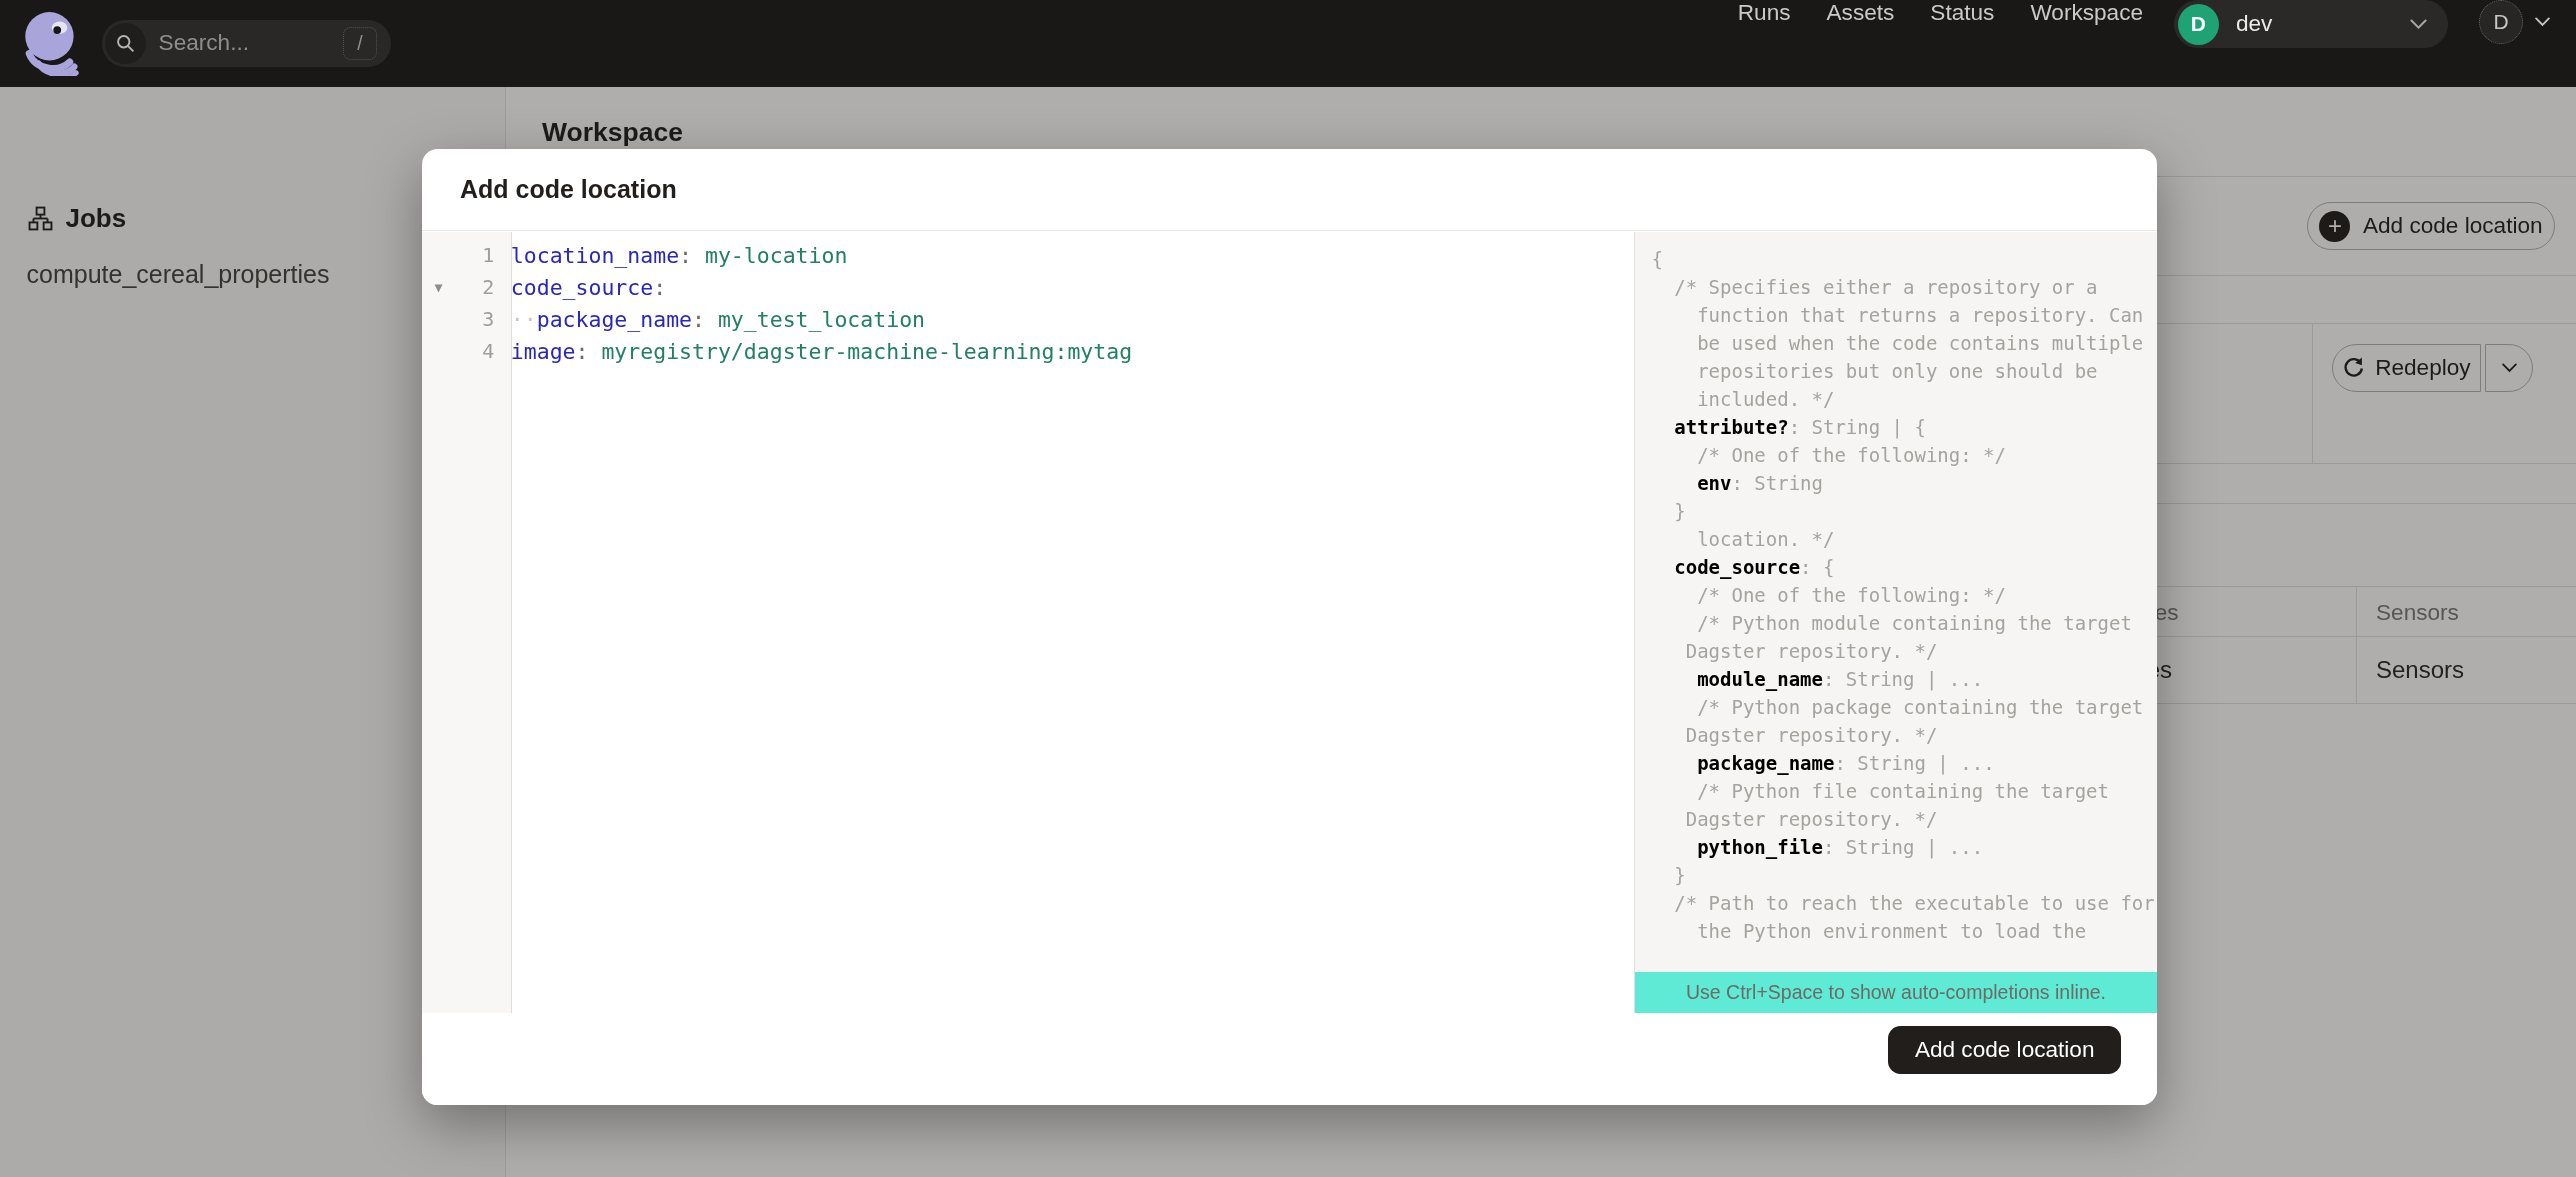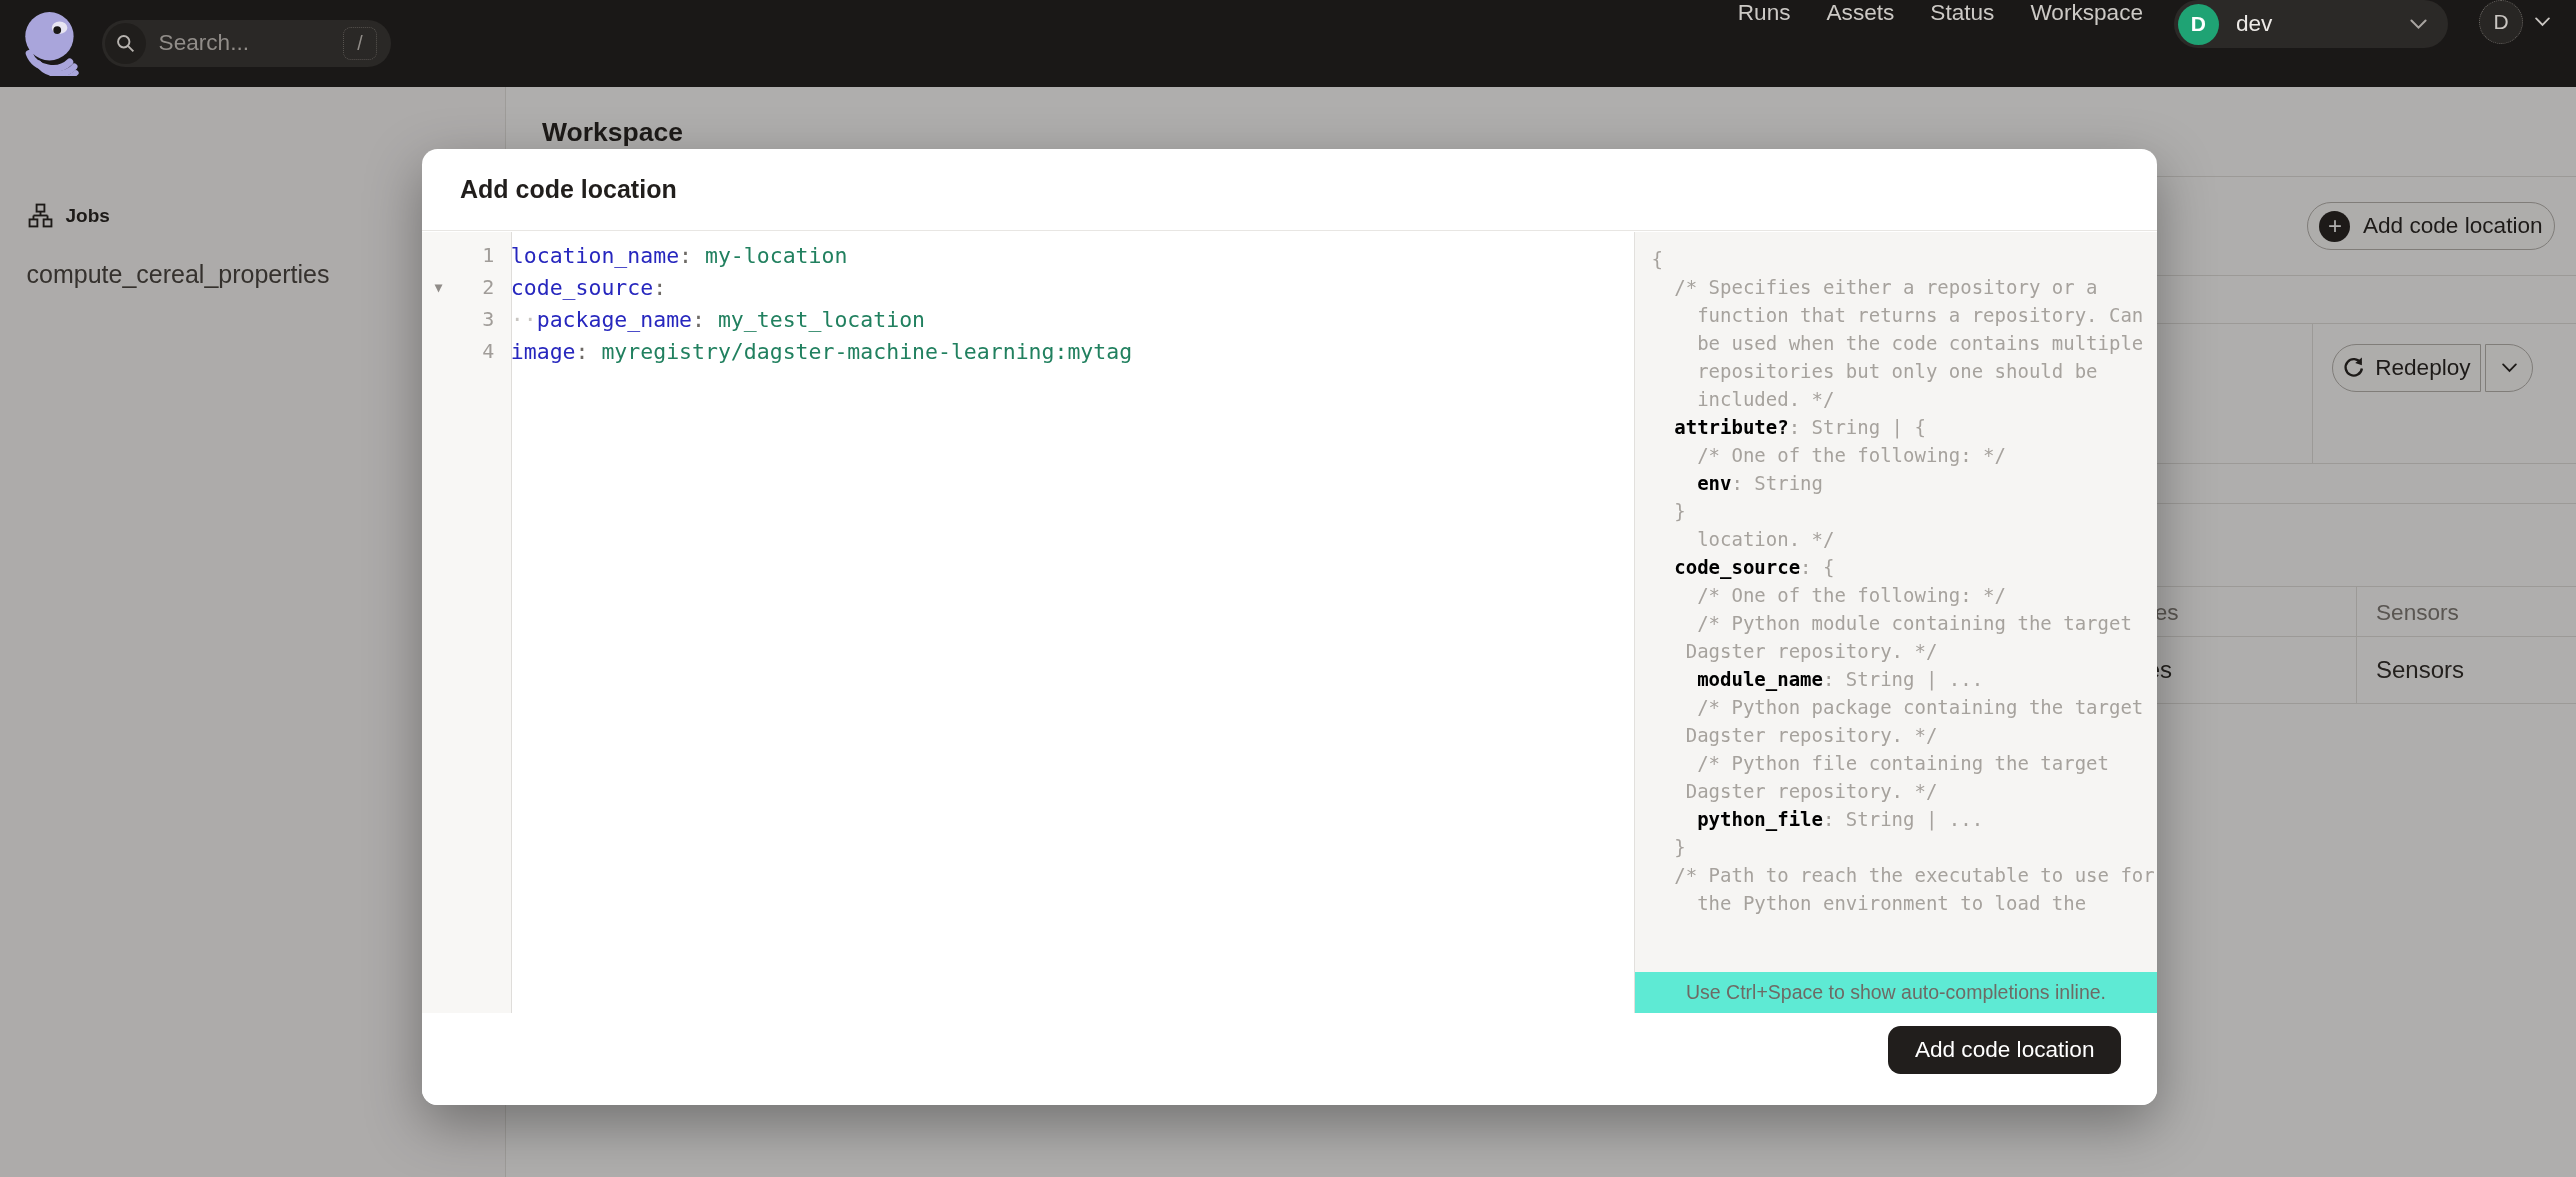--- a/index.html
+++ b/index.html
@@ -30,21 +30,21 @@
   .dev-chev { position:absolute; right:20px; top:19px; }
   .user-wrap { display:flex; align-items:center; gap:11px; }
   .user-avatar { width:44px; height:44px; border-radius:50%; background:#282624;
     border:1.6px dotted #6B6763; color:#C9C5C1; font-size:21px; display:flex;
     align-items:center; justify-content:center; }
 
   
   .sidebar { position:absolute; left:0; top:87px; width:506px; height:1091px;
     background:#FCFBFA; border-right:0.8px solid #E6E4E1; z-index:1; }
   .jobs-row { position:absolute; left:28px; top:116px; display:flex; align-items:center; gap:12.5px; }
-  .jobs-label { font-size:19px; font-weight:700; color:#211E1C; }
+  .jobs-label { font-size:26px; font-weight:700; color:#211E1C; }
   .side-item { position:absolute; left:26.5px; top:173px; font-size:25px; color:#45413D; cursor:pointer; }
 
   
   .main { position:absolute; left:506px; top:87px; width:2070px; height:1091px; background:#fff; z-index:1; }
   .page-title { position:absolute; left:36px; top:30px; font-size:26.5px; font-weight:700; color:#211E1C; }
   .hline { position:absolute; background:#E3E1DE; height:1.2px; left:0; right:0; }
   .vline { position:absolute; background:#E3E1DE; width:1.2px; }
   .btn-outline { position:absolute; border:1.2px solid #B7B4B0; background:#FDFDFC;
     display:flex; align-items:center; justify-content:center; color:#211E1C;
     font-size:22.6px; cursor:pointer; }
@@ -245,20 +245,21 @@
         <div class="sc-line"><span class="sc-key">    env</span><span class="sc-type">: String</span></div>
         <div class="sc-line"><span class="sc-punc">  }</span></div>
         <div class="sc-line"><span class="sc-cm">    location. */</span></div>
         <div class="sc-line"><span class="sc-key">  code_source</span><span class="sc-type">: {</span></div>
         <div class="sc-line"><span class="sc-cm">    /* One of the following: */</span></div>
         <div class="sc-line"><span class="sc-cm">    /* Python module containing the target</span></div>
         <div class="sc-line"><span class="sc-cm">   Dagster repository. */</span></div>
         <div class="sc-line"><span class="sc-key">    module_name</span><span class="sc-type">: String | ...</span></div>
         <div class="sc-line"><span class="sc-cm">    /* Python package containing the target</span></div>
         <div class="sc-line"><span class="sc-cm">   Dagster repository. */</span></div>
+        <div class="sc-line"><span class="sc-key">    package_name</span><span class="sc-type">: String | ...</span></div>
         <div class="sc-line"><span class="sc-cm">    /* Python file containing the target</span></div>
         <div class="sc-line"><span class="sc-cm">   Dagster repository. */</span></div>
         <div class="sc-line"><span class="sc-key">    python_file</span><span class="sc-type">: String | ...</span></div>
         <div class="sc-line"><span class="sc-punc">  }</span></div>
         <div class="sc-line"><span class="sc-cm">  /* Path to reach the executable to use for</span></div>
         <div class="sc-line"><span class="sc-cm">    the Python environment to load the</span></div>
       </div>
     <div class="hint-bar">Use Ctrl+Space to show auto-completions inline.</div>
   </div>
 

